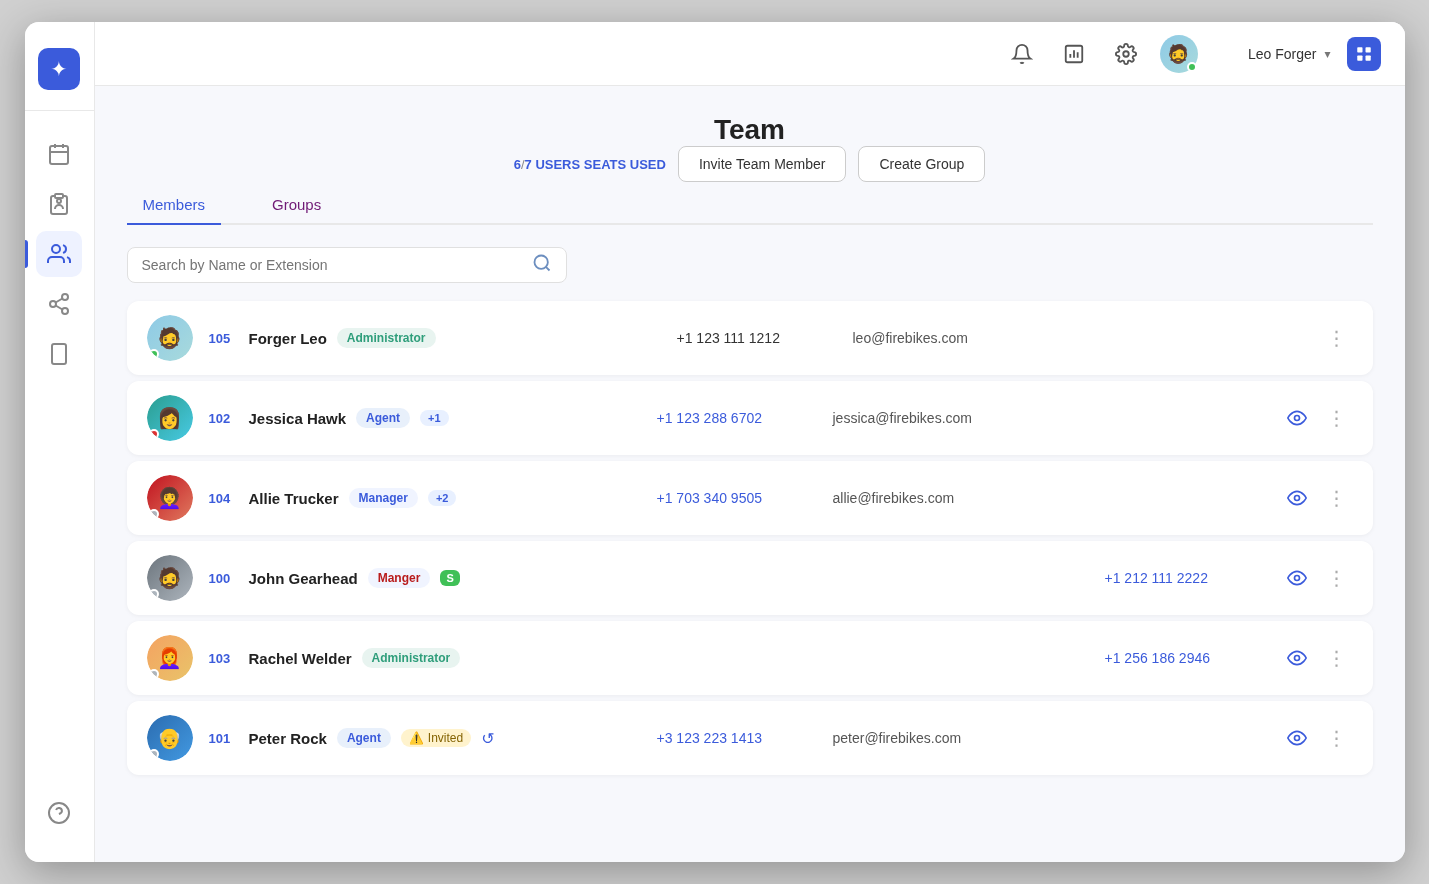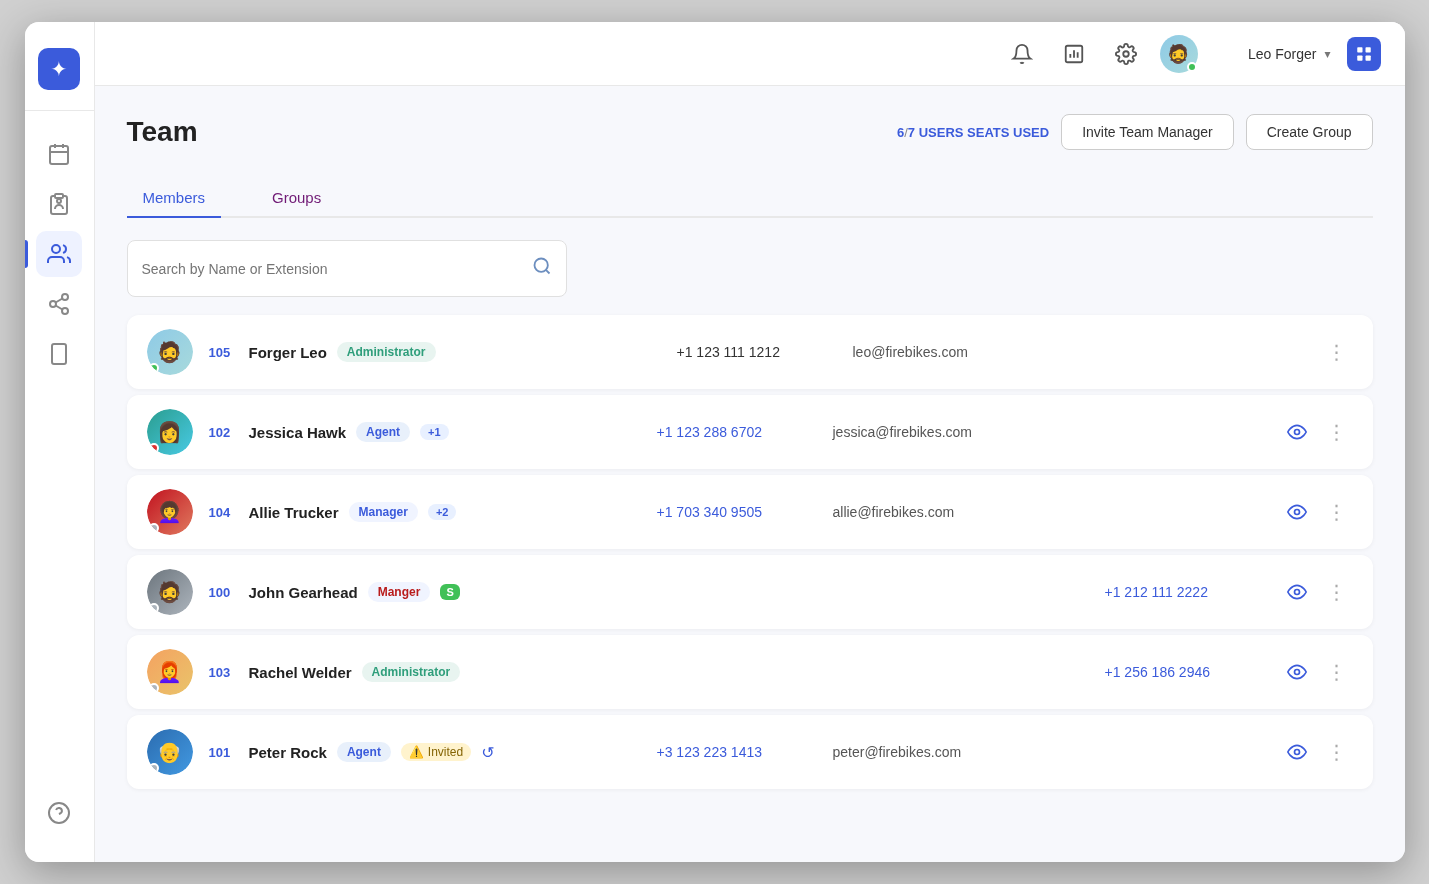--- a/index.html
+++ b/index.html
@@ -179,21 +179,22 @@
     
     .page-body {
       flex: 1;
       padding: 28px 32px;
       overflow-y: auto;
     }
     .page-title-row {
       display: flex;
       align-items: center;
       justify-content: space-between;
-      margin-bottom: 29px;
+      margin-bottom: 4px;
+      flex-direction: column;
     }
     .page-title {
       font-size: 28px;
       font-weight: 600;
       color: #222;
     }
     .page-title-right {
       display: flex;
       align-items: center;
       gap: 12px;
@@ -245,21 +246,21 @@
       margin-bottom: 18px;
     }
     .search-box {
       display: flex;
       align-items: center;
       background: #fff;
       border: 1.5px solid #e0e0e0;
       border-radius: 8px;
       padding: 0 14px;
       width: 440px;
-      height: 57px;
+      height: 36px;
       gap: 8px;
     }
     .search-input {
       flex: 1;
       border: none;
       outline: none;
       font-size: 14px;
       color: #999;
       background: transparent;
     }
@@ -521,21 +522,21 @@
     </div>
 
     <div class="page-body">
 
       <div class="page-title-row">
         <h1 class="page-title">Team</h1>
         <div class="page-title-right">
           <span class="seats-info">
             <span>6</span>/<span>7</span> <span>USERS SEATS USED</span>
           </span>
-          <button class="btn btn-outline">Invite Team Manager</button>
+          <button class="btn btn-outline">Invite Team Member</button>
           <button class="btn btn-outline">Create Group</button>
         </div>
       </div>
 
       <div class="tabs-row">
         <div class="tab active">Members</div>
         <div class="tab">Groups</div>
       </div>
 
       <div class="search-row">

